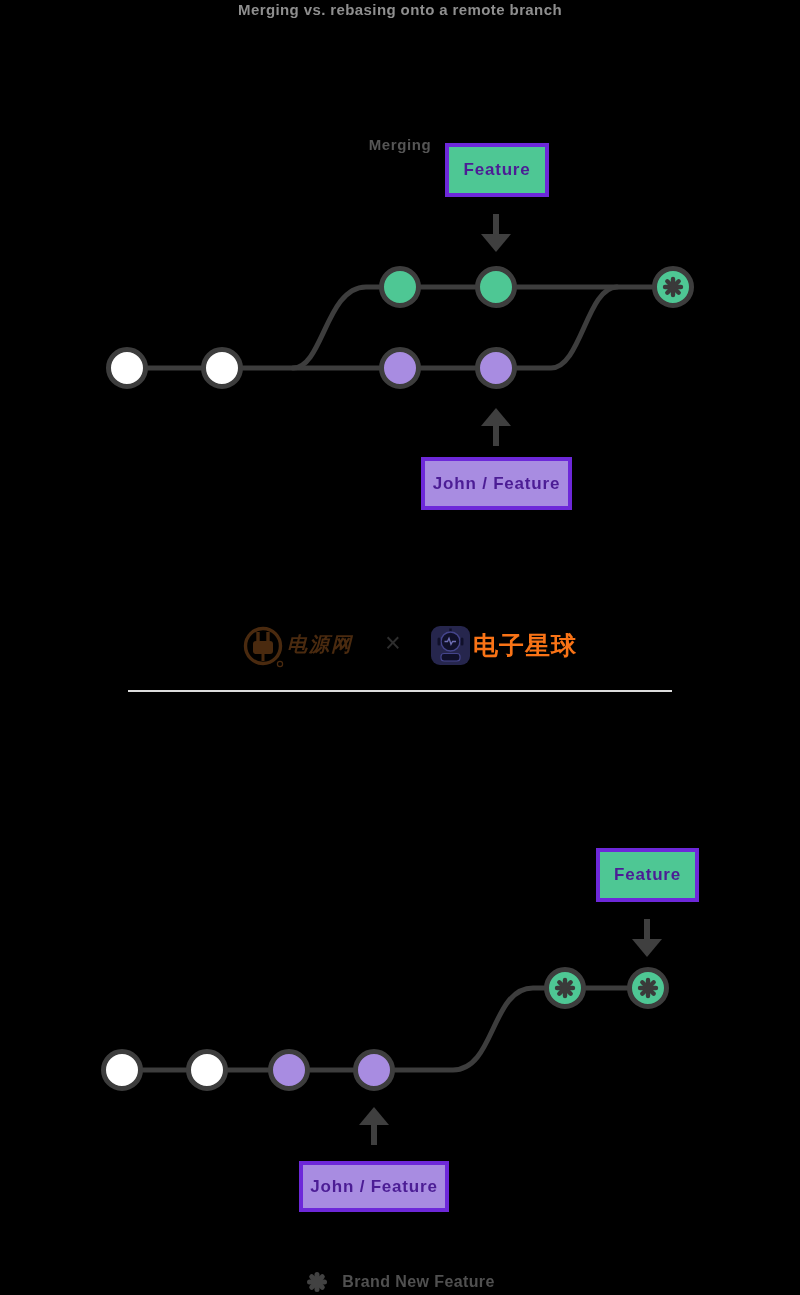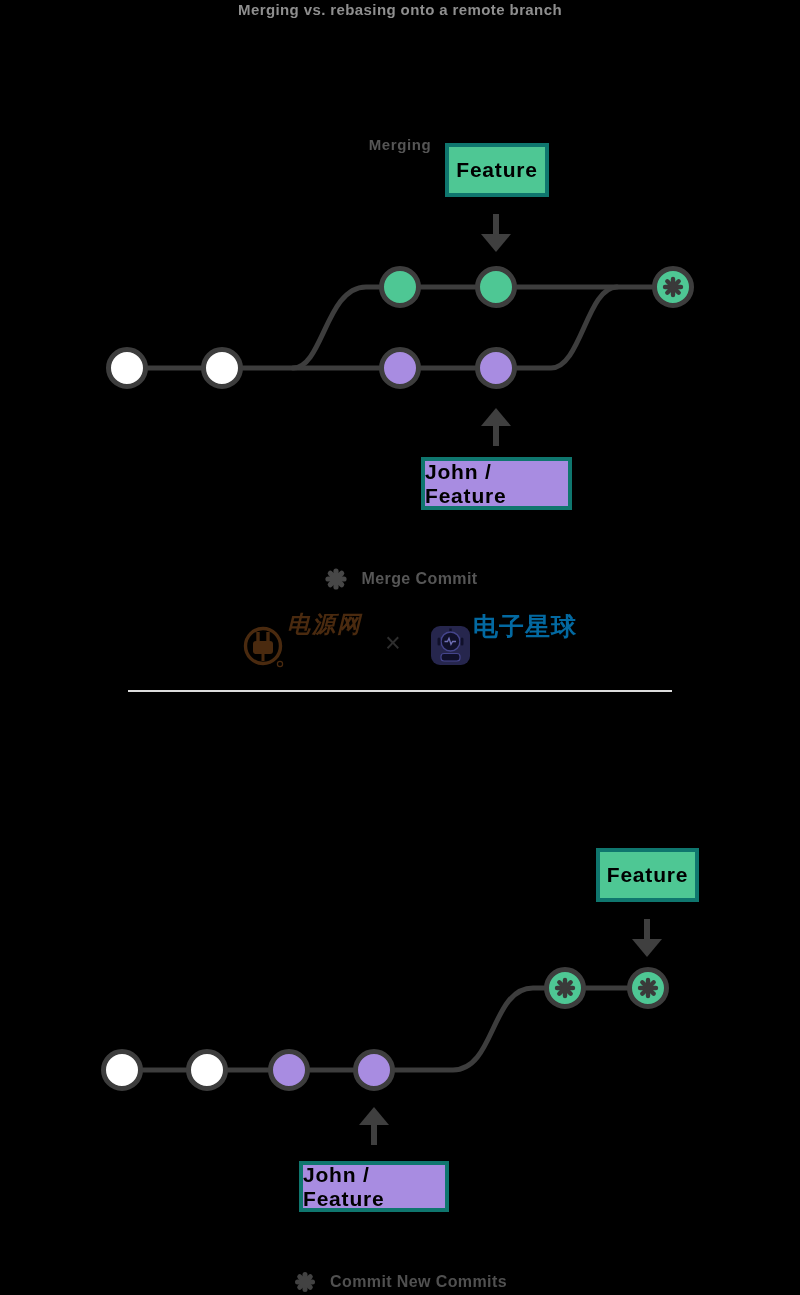--- a/index.html
+++ b/index.html
@@ -12,42 +12,42 @@
   .page-title{
     top:1px;left:0;width:800px;text-align:center;
     font-size:15px;font-weight:bold;color:#8f8f8f;letter-spacing:.4px;
   }
   .section-label{
     left:0;width:800px;text-align:center;
     font-size:15px;font-weight:bold;color:#555555;letter-spacing:.6px;margin-top:48px;
   }
   .tag-box{
     position:absolute;z-index:2;box-sizing:border-box;
-    border:4px solid #0f766e;display:flex;align-items:center;justify-content:center;
-    font-size:21px;font-weight:bold;color:#000000;letter-spacing:.8px;
+    border:4px solid #6d28d9;display:flex;align-items:center;justify-content:center;
+    font-size:17px;font-weight:bold;color:#4c1d95;letter-spacing:.8px;
   }
   .tag-green{background:#4ec794;}
   .tag-purple{background:#a88ce1;}
   .legend{
     position:absolute;z-index:2;left:0;width:800px;display:flex;
     align-items:center;justify-content:center;gap:13px;
     font-size:16px;font-weight:bold;color:#565656;letter-spacing:.4px;
   }
   .legend svg{display:block;}
   .logo-text-power{
-    top:609px;left:287px;font-size:23px;font-weight:bold;font-style:italic;
+    top:631px;left:287px;font-size:20px;font-weight:bold;font-style:italic;
     color:#4a2a0f;letter-spacing:2px;
   }
   .logo-cross{
     top:628px;left:377px;width:32px;text-align:center;
     font-size:27px;font-weight:300;color:#2e2e2e;
   }
   .logo-text-star{
-    top:610px;left:473px;font-size:25px;font-weight:bold;
-    color:#0369a1;letter-spacing:1px;font-family:Liberation Serif, serif;
+    top:629px;left:473px;font-size:25px;font-weight:bold;
+    color:#f97316;letter-spacing:1px;font-family:Liberation Serif, serif;
   }
 </style>
 </head>
 <body>
 
 <div class="stage">
 
   <svg class="overlay" width="800" height="1295" viewBox="0 0 800 1295">
 
     <g>
@@ -140,32 +140,20 @@
   <div class="txt section-label" style="top:88px">Merging</div>
 
   <div class="tag-box tag-green" style="left:445px;top:143px;width:104px;height:54px">
     <span>Feature</span>
   </div>
 
   <div class="tag-box tag-purple" style="left:421px;top:457px;width:151px;height:53px">
     <span>John / Feature</span>
   </div>
 
-  <div class="legend" style="top:566px">
-    <svg width="26" height="26" viewBox="-13 -13 26 26">
-      <g stroke="#474747" stroke-width="5.2" stroke-linecap="round">
-        <line x1="-8" y1="0" x2="8" y2="0"></line>
-          <line x1="0" y1="-8" x2="0" y2="8"></line>
-        <line x1="-5.7" y1="-5.7" x2="5.7" y2="5.7"></line>
-          <line x1="-5.7" y1="5.7" x2="5.7" y2="-5.7"></line>
-      </g>
-      <circle cx="0" cy="0" r="6.5" fill="#474747"></circle>
-    </svg>
-    <span>Merge Commit</span>
-  </div>
 
   <div class="txt logo-text-power">电源网</div>
   <div class="txt logo-cross">×</div>
   <div class="txt logo-text-star">电子星球</div>
 
 
   <div class="tag-box tag-green" style="left:596px;top:848px;width:103px;height:54px">
     <span>Feature</span>
   </div>
 
@@ -176,16 +164,16 @@
   <div class="legend" style="top:1270px;color:#505050">
     <svg width="24" height="24" viewBox="-12 -12 24 24">
       <g stroke="#424242" stroke-width="5" stroke-linecap="round">
         <line x1="-7.5" y1="0" x2="7.5" y2="0"></line>
           <line x1="0" y1="-7.5" x2="0" y2="7.5"></line>
         <line x1="-5.3" y1="-5.3" x2="5.3" y2="5.3"></line>
           <line x1="-5.3" y1="5.3" x2="5.3" y2="-5.3"></line>
       </g>
       <circle cx="0" cy="0" r="6" fill="#424242"></circle>
     </svg>
-    <span>Commit New Commits</span>
+    <span>Brand New Feature</span>
   </div>
 
 </div>
 
 </body></html>

